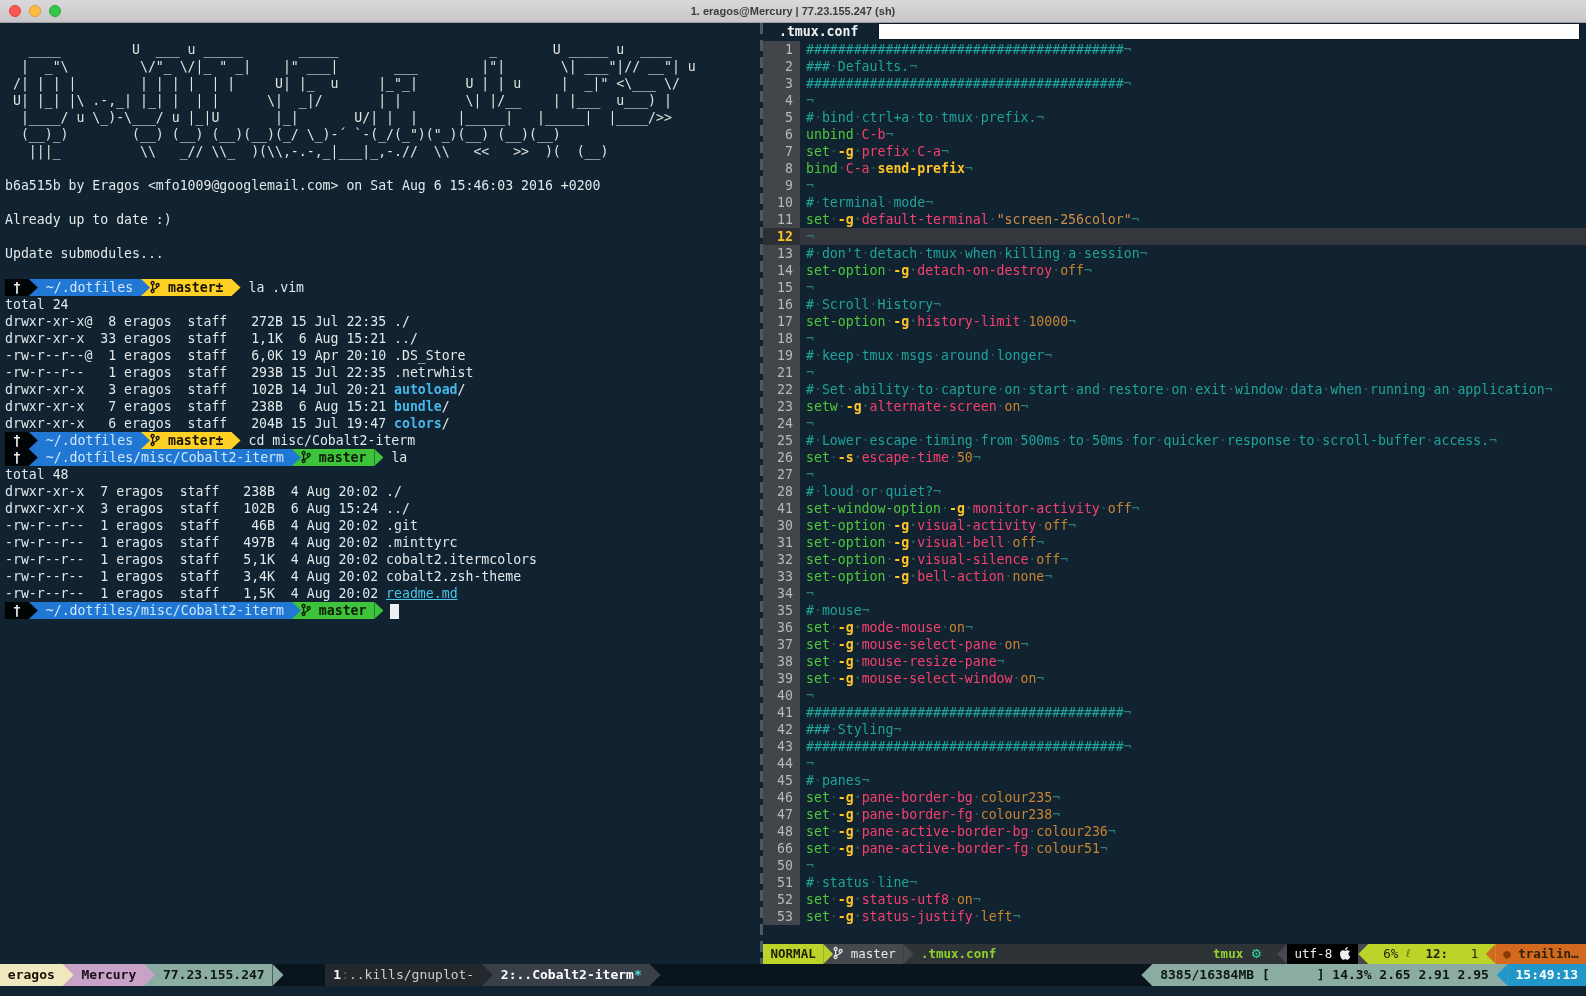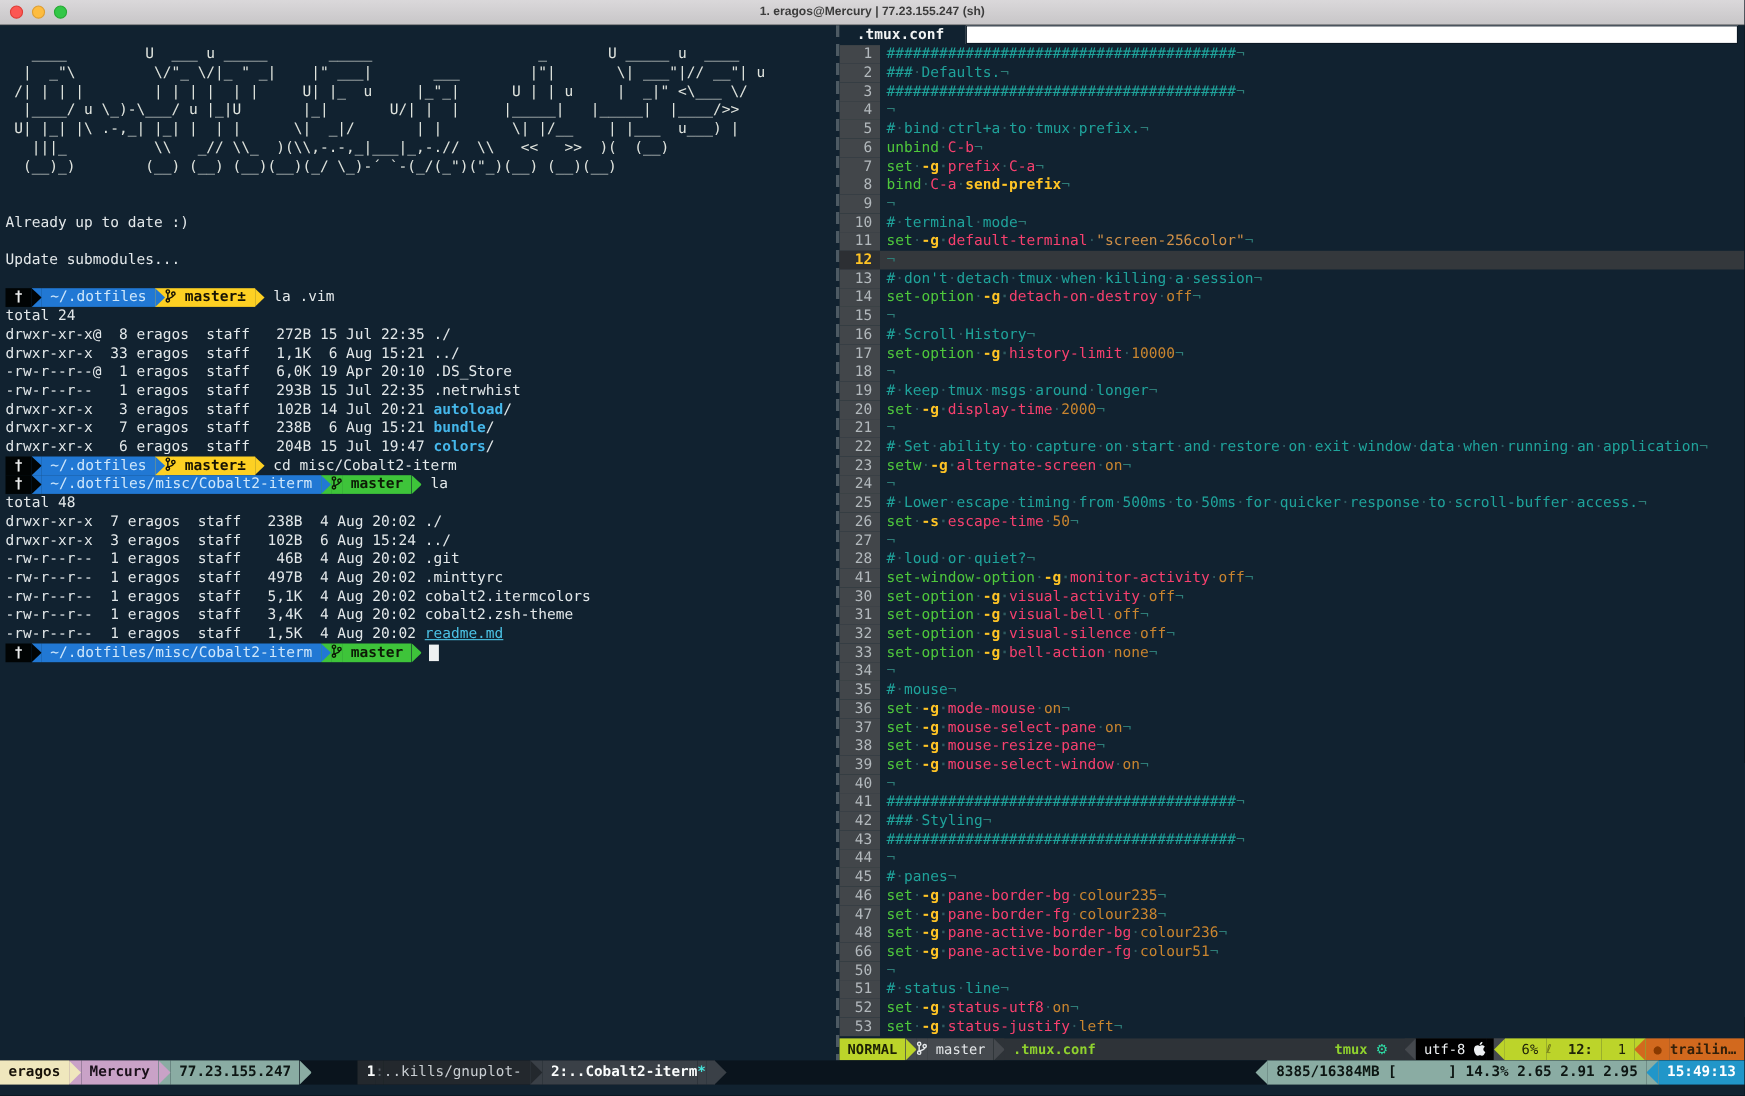--- a/index.html
+++ b/index.html
@@ -128,25 +128,26 @@
   </div>
   <div class="titletext">1. eragos@Mercury | 77.23.155.247 (sh)</div>
 </div>
 
 <div class="window">
   <div class="content">
     <div class="left-pane" id="left-rows">
         <div class="trow"><span class="art">   ____         U  ___ u _____       _____                   _       U _____ u  ____</span></div>
         <div class="trow"><span class="art">  |  _"\         \/"_ \/|_ " _|    |" ___|       ___        |"|       \| ___"|// __"| u</span></div>
         <div class="trow"><span class="art"> /| | | |        | | | |  | |     U| |_  u     |_"_|      U | | u     |  _|" &lt;\___ \/</span></div>
+        <div class="trow"><span class="art"> U| |_| |\ .-,_| |_| |  | |      \|  _|/       | |        \| |/__    | |___  u___) |</span></div>
         <div class="trow"><span class="art">  |____/ u \_)-\___/ u |_|U       |_|       U/| |  |     |_____|   |_____|  |____/&gt;&gt;</span></div>
-        <div class="trow"><span class="art"> U| |_| |\ .-,_| |_| |  | |      \|  _|/       | |        \| |/__    | |___  u___) |</span></div>
+        <div class="trow"><span class="art">  (__)_)        (__) (__) (__)(__)(_/ \_)-´ `-(_/(_")("_)(__) (__)(__)</span></div>
         <div class="trow"><span class="art">   |||_          \\   _// \\_  )(\\,-.-,_|___|_,-.//  \\   &lt;&lt;   &gt;&gt;  )(  (__)</span></div>
-        <div class="trow"><span class="art">  (__)_)        (__) (__) (__)(__)(_/ \_)-´ `-(_/(_")("_)(__) (__)(__)</span></div>
-        <div class="trow"></div>
+        <div class="trow"></div>
+        <div class="trow"><span class="w">b6a515b by Eragos &lt;mfo1009@googlemail.com&gt; on Sat Aug 6 15:46:03 2016 +0200</span></div>
         <div class="trow"></div>
         <div class="trow"><span class="w">Already up to date :)</span></div>
         <div class="trow"></div>
         <div class="trow"><span class="w">Update submodules...</span></div>
         <div class="trow"></div>
         <div class="trow"><span class="pseg ps-k"> † </span><span class="pa pa-kb"></span><span class="pseg ps-b"> ~/.dotfiles </span><span class="pa pa-by"></span><span class="pseg ps-y"><svg width="10" height="14" viewBox="0 0 10 14">
               <g fill="none" stroke="currentColor" stroke-width="1.3">
                 <circle cx="2.6" cy="3" r="1.5"></circle>
                 <circle cx="2.6" cy="11" r="1.5"></circle>
                 <circle cx="7.6" cy="5" r="1.5"></circle>
@@ -213,21 +214,20 @@
           <div class="vim-line"><span class="gutter">10</span><span class="vtext"><span class="c">#<span class="sp">·</span>terminal<span class="sp">·</span>mode</span><span class="nt">¬</span></span></div>
           <div class="vim-line"><span class="gutter">11</span><span class="vtext"><span class="k">set<span class="sp">·</span></span><span class="f">-g<span class="sp">·</span></span><span class="o">default-terminal<span class="sp">·</span></span><span class="s">"screen-256color"</span><span class="nt">¬</span></span></div>
           <div class="vim-line curline"><span class="gutter">12</span><span class="vtext"><span class="nt">¬</span></span></div>
           <div class="vim-line"><span class="gutter">13</span><span class="vtext"><span class="c">#<span class="sp">·</span>don't<span class="sp">·</span>detach<span class="sp">·</span>tmux<span class="sp">·</span>when<span class="sp">·</span>killing<span class="sp">·</span>a<span class="sp">·</span>session</span><span class="nt">¬</span></span></div>
           <div class="vim-line"><span class="gutter">14</span><span class="vtext"><span class="k">set-option<span class="sp">·</span></span><span class="f">-g<span class="sp">·</span></span><span class="o">detach-on-destroy<span class="sp">·</span></span><span class="v">off</span><span class="nt">¬</span></span></div>
           <div class="vim-line"><span class="gutter">15</span><span class="vtext"><span class="nt">¬</span></span></div>
           <div class="vim-line"><span class="gutter">16</span><span class="vtext"><span class="c">#<span class="sp">·</span>Scroll<span class="sp">·</span>History</span><span class="nt">¬</span></span></div>
           <div class="vim-line"><span class="gutter">17</span><span class="vtext"><span class="k">set-option<span class="sp">·</span></span><span class="f">-g<span class="sp">·</span></span><span class="o">history-limit<span class="sp">·</span></span><span class="v">10000</span><span class="nt">¬</span></span></div>
           <div class="vim-line"><span class="gutter">18</span><span class="vtext"><span class="nt">¬</span></span></div>
           <div class="vim-line"><span class="gutter">19</span><span class="vtext"><span class="c">#<span class="sp">·</span>keep<span class="sp">·</span>tmux<span class="sp">·</span>msgs<span class="sp">·</span>around<span class="sp">·</span>longer</span><span class="nt">¬</span></span></div>
-          <div class="vim-line"><span class="gutter">20</span><span class="vtext"><span class="k">set<span class="sp">·</span></span><span class="f">-g<span class="sp">·</span></span><span class="o">display-time<span class="sp">·</span></span><span class="v">2000</span><span class="nt">¬</span></span></div>
           <div class="vim-line"><span class="gutter">21</span><span class="vtext"><span class="nt">¬</span></span></div>
           <div class="vim-line"><span class="gutter">22</span><span class="vtext"><span class="c">#<span class="sp">·</span>Set<span class="sp">·</span>ability<span class="sp">·</span>to<span class="sp">·</span>capture<span class="sp">·</span>on<span class="sp">·</span>start<span class="sp">·</span>and<span class="sp">·</span>restore<span class="sp">·</span>on<span class="sp">·</span>exit<span class="sp">·</span>window<span class="sp">·</span>data<span class="sp">·</span>when<span class="sp">·</span>running<span class="sp">·</span>an<span class="sp">·</span>application</span><span class="nt">¬</span></span></div>
           <div class="vim-line"><span class="gutter">23</span><span class="vtext"><span class="k">setw<span class="sp">·</span></span><span class="f">-g<span class="sp">·</span></span><span class="o">alternate-screen<span class="sp">·</span></span><span class="v">on</span><span class="nt">¬</span></span></div>
           <div class="vim-line"><span class="gutter">24</span><span class="vtext"><span class="nt">¬</span></span></div>
           <div class="vim-line"><span class="gutter">25</span><span class="vtext"><span class="c">#<span class="sp">·</span>Lower<span class="sp">·</span>escape<span class="sp">·</span>timing<span class="sp">·</span>from<span class="sp">·</span>500ms<span class="sp">·</span>to<span class="sp">·</span>50ms<span class="sp">·</span>for<span class="sp">·</span>quicker<span class="sp">·</span>response<span class="sp">·</span>to<span class="sp">·</span>scroll-buffer<span class="sp">·</span>access.</span><span class="nt">¬</span></span></div>
           <div class="vim-line"><span class="gutter">26</span><span class="vtext"><span class="k">set<span class="sp">·</span></span><span class="f">-s<span class="sp">·</span></span><span class="o">escape-time<span class="sp">·</span></span><span class="v">50</span><span class="nt">¬</span></span></div>
           <div class="vim-line"><span class="gutter">27</span><span class="vtext"><span class="nt">¬</span></span></div>
           <div class="vim-line"><span class="gutter">28</span><span class="vtext"><span class="c">#<span class="sp">·</span>loud<span class="sp">·</span>or<span class="sp">·</span>quiet?</span><span class="nt">¬</span></span></div>
           <div class="vim-line"><span class="gutter">41</span><span class="vtext"><span class="k">set-window-option<span class="sp">·</span></span><span class="f">-g<span class="sp">·</span></span><span class="o">monitor-activity<span class="sp">·</span></span><span class="v">off</span><span class="nt">¬</span></span></div>
           <div class="vim-line"><span class="gutter">30</span><span class="vtext"><span class="k">set-option<span class="sp">·</span></span><span class="f">-g<span class="sp">·</span></span><span class="o">visual-activity<span class="sp">·</span></span><span class="v">off</span><span class="nt">¬</span></span></div>

